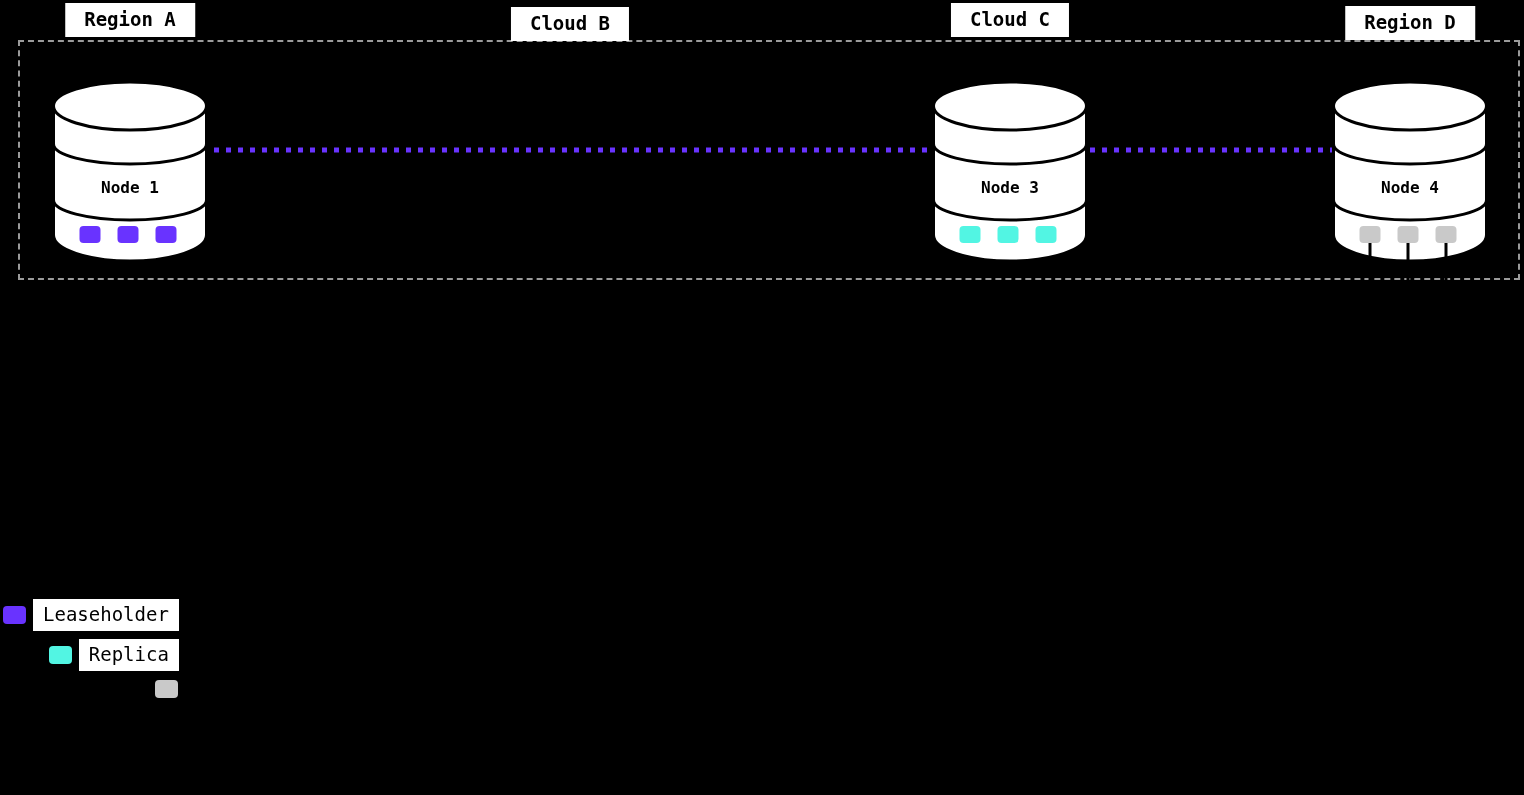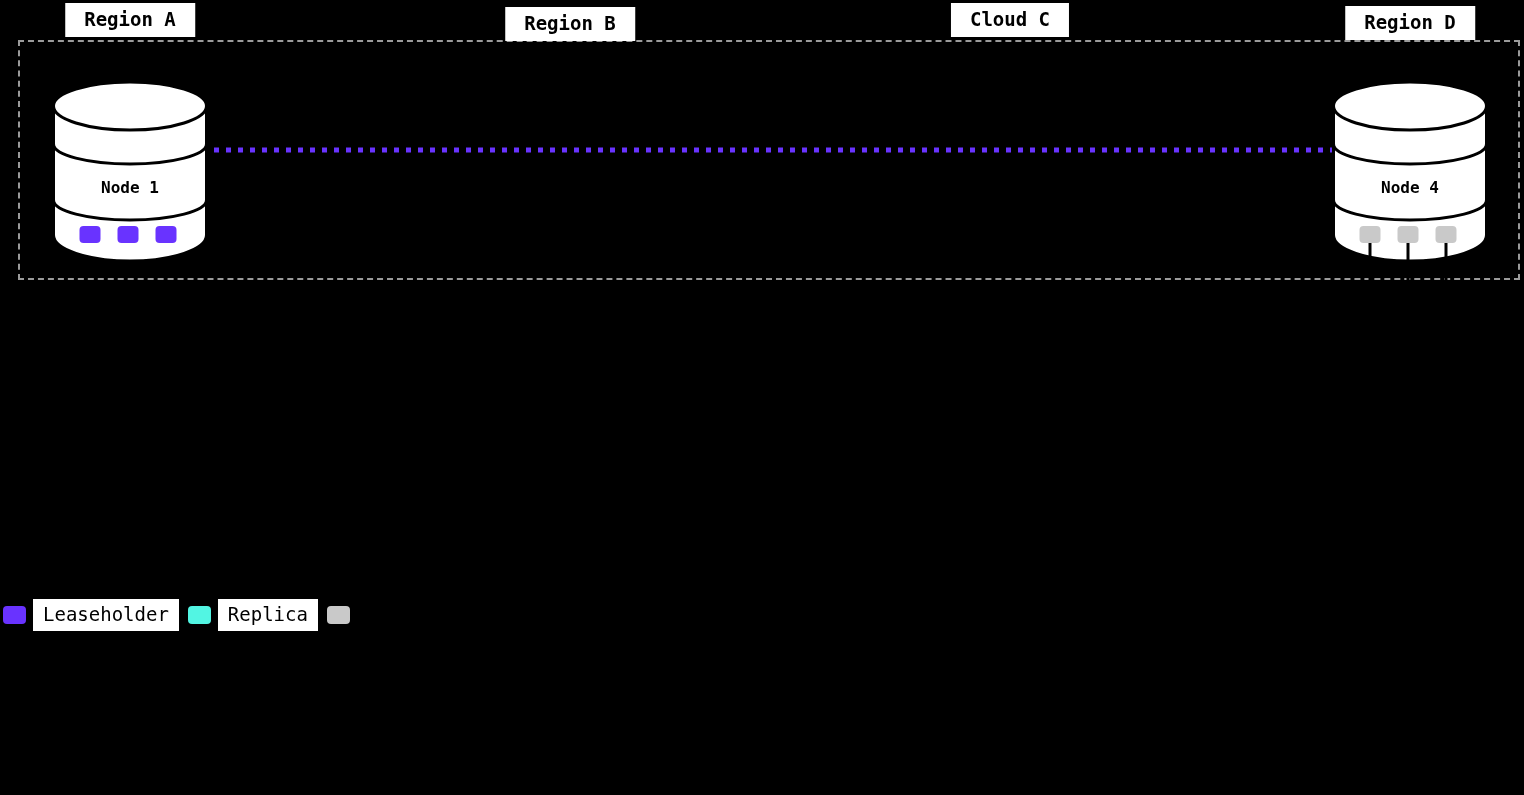--- a/index.html
+++ b/index.html
@@ -39,22 +39,22 @@
   .node svg text {
     font-family: "DejaVu Sans Mono", monospace;
     font-size: 16px;
     fill: #000;
   }
   .legend {
     position: absolute;
     left: 2px;
     top: 599px;
     display: flex;
-    flex-direction: row;
-    align-items: center;
+    flex-direction: column;
+    align-items: flex-end;
     gap: 8px;
     z-index: 2;
   }
   .legend-row { display: flex; align-items: center; gap: 6px; }
   .legend-label {
     background: #ffffff;
     color: #000000;
     font-size: 19px;
     line-height: 1;
     padding: 6px 10px 7px;
@@ -68,21 +68,21 @@
     fill: #000;
     text-anchor: middle;
   }
 </style>
 </head>
 <body>
 
 <div class="canvas">
 
   <div class="region-label" style="left:130px">Region A</div>
-  <div class="region-label" style="left:570px; top:7px">Region B</div>
+  <div class="region-label" style="left:570px; top:7px">Cloud B</div>
   <div class="region-label" style="left:1010px">Cloud C</div>
   <div class="region-label" style="left:1410px; top:6px">Region D</div>
 
   <div class="cluster-box"></div>
 
   <svg class="conn-svg" width="1524" height="795">
     <line x1="130" y1="150" x2="1410" y2="150" stroke-width="5" stroke-dasharray="5 7" stroke="#6933FF"></line>
   </svg>
 
   <div class="node" style="left:51px">
@@ -92,20 +92,32 @@
       <path d="M2.5,120 A76.5,20 0 0 0 155.5,120" fill="none" stroke="#000" stroke-width="3"></path>
       <ellipse cx="79" cy="26" rx="76.5" ry="24" fill="#fff" stroke="#000" stroke-width="3"></ellipse>
       <text x="79" y="113" text-anchor="middle">Node 1</text>
       <rect x="28.5" y="146" width="21" height="17" rx="4" fill="#6933FF"></rect>
       <rect x="66.5" y="146" width="21" height="17" rx="4" fill="#6933FF"></rect>
       <rect x="104.5" y="146" width="21" height="17" rx="4" fill="#6933FF"></rect>
     </svg>
   </div>
 
 
+  <div class="node" style="left:931px">
+    <svg width="158" height="205" viewBox="0 0 158 205">
+      <path d="M2.5,26 L2.5,155 A76.5,26 0 0 0 155.5,155 L155.5,26 Z" fill="#fff" stroke="#000" stroke-width="3"></path>
+      <path d="M2.5,64 A76.5,20 0 0 0 155.5,64" fill="none" stroke="#000" stroke-width="3"></path>
+      <path d="M2.5,120 A76.5,20 0 0 0 155.5,120" fill="none" stroke="#000" stroke-width="3"></path>
+      <ellipse cx="79" cy="26" rx="76.5" ry="24" fill="#fff" stroke="#000" stroke-width="3"></ellipse>
+      <text x="79" y="113" text-anchor="middle">Node 3</text>
+      <rect x="28.5" y="146" width="21" height="17" rx="4" fill="#52F5E3"></rect>
+      <rect x="66.5" y="146" width="21" height="17" rx="4" fill="#52F5E3"></rect>
+      <rect x="104.5" y="146" width="21" height="17" rx="4" fill="#52F5E3"></rect>
+    </svg>
+  </div>
 
   <div class="node" style="left:1331px">
     <svg width="158" height="205" viewBox="0 0 158 205">
       <path d="M2.5,26 L2.5,155 A76.5,26 0 0 0 155.5,155 L155.5,26 Z" fill="#fff" stroke="#000" stroke-width="3"></path>
       <path d="M2.5,64 A76.5,20 0 0 0 155.5,64" fill="none" stroke="#000" stroke-width="3"></path>
       <path d="M2.5,120 A76.5,20 0 0 0 155.5,120" fill="none" stroke="#000" stroke-width="3"></path>
       <ellipse cx="79" cy="26" rx="76.5" ry="24" fill="#fff" stroke="#000" stroke-width="3"></ellipse>
       <text x="79" y="113" text-anchor="middle">Node 4</text>
       <line x1="39" y1="158" x2="39" y2="203" stroke="#000" stroke-width="3"></line>
       <line x1="77" y1="158" x2="77" y2="203" stroke="#000" stroke-width="3"></line>

